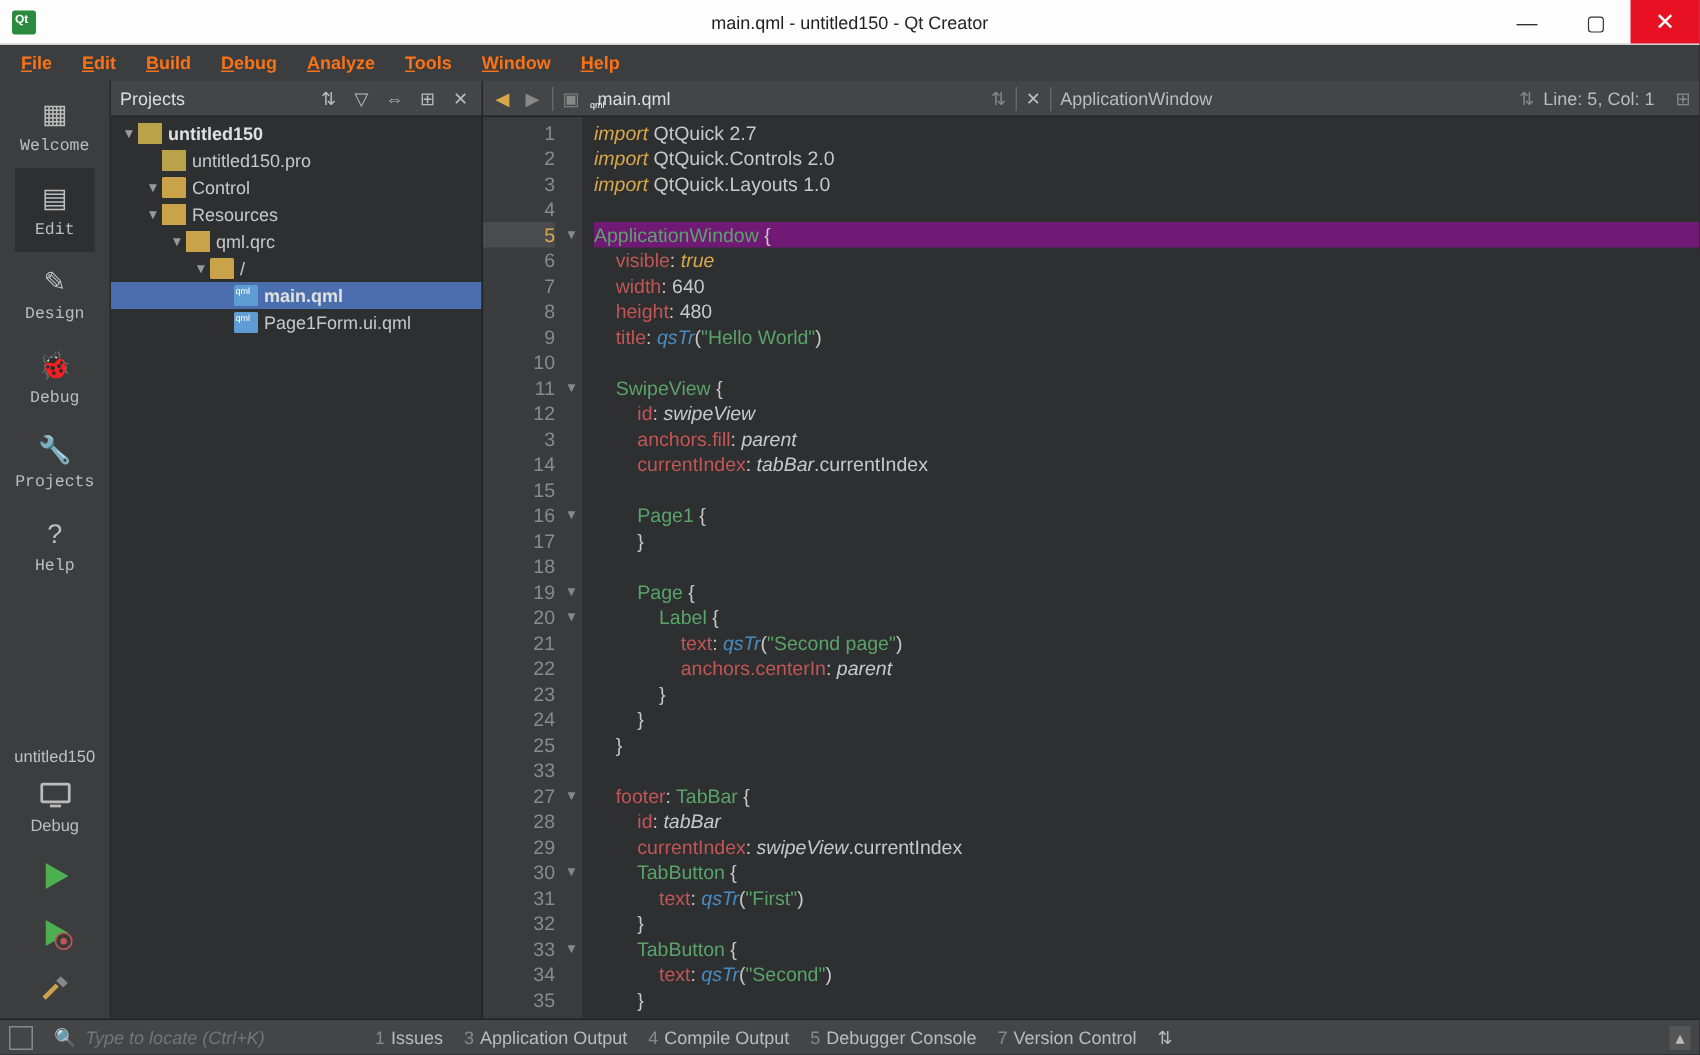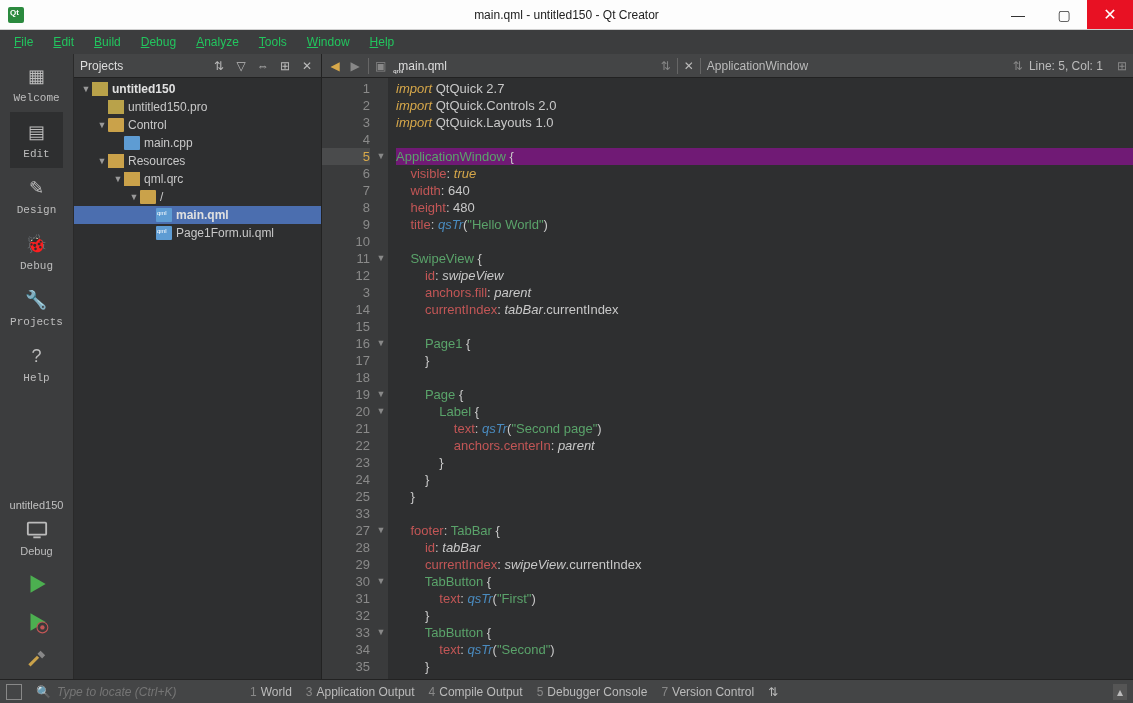--- a/index.html
+++ b/index.html
@@ -7,21 +7,21 @@
 
 .titlebar{height:30px;background:#fdfdfd;display:flex;align-items:center;position:relative;border-bottom:1px solid #d0d0d0;}
 .titlebar .appicon{width:16px;height:16px;margin-left:8px;background:#2b8a3e;border-radius:2px;position:relative;}
 .titlebar .appicon::after{content:"Qt";position:absolute;color:#fff;font-size:8px;font-weight:bold;left:2px;top:1px;}
 .titlebar .title{position:absolute;left:50%;transform:translateX(-50%);color:#222;font-size:12px;}
 .titlebar .winbtns{margin-left:auto;display:flex;height:100%;}
 .titlebar .winbtn{width:46px;height:100%;display:flex;align-items:center;justify-content:center;color:#333;font-size:14px;}
 .titlebar .winbtn.close{background:#e81123;color:#fff;font-size:16px;}
 
 .menubar{height:24px;background:#3c3d3e;display:flex;align-items:center;padding:0 6px;gap:4px;font-size:12px;}
-.menubar .menuitem{padding:2px 8px;color:#22c55e;}
+.menubar .menuitem{padding:2px 8px;color:#f97316;font-weight:bold;}
 .menubar .menuitem .ul{text-decoration:underline;}
 
 .mainrow{flex:1;display:flex;min-height:0;}
 
 .modebar{width:74px;background:#3c3d3e;display:flex;flex-direction:column;align-items:center;padding-top:2px;border-right:1px solid #2a2a2a;}
 .modebtn{width:100%;display:flex;flex-direction:column;align-items:center;padding:8px 0;color:#bdbdbd;gap:4px;}
 .modebtn.active{background:#2e2f30;}
 .modebtn .micon{width:24px;height:24px;display:flex;align-items:center;justify-content:center;font-size:18px;}
 .modebtn .mlabel{font-size:11px;font-family:Liberation Mono, monospace;}
 .modebar .spacer{flex:1;}
@@ -173,25 +173,20 @@
         </div>
         <div class="treerow" style="padding-left: 22px;">
           <span class="arrow"></span>
           <span class="ticon pro"></span>
           <span class="tlabel">untitled150.pro</span>
         </div>
         <div class="treerow" style="padding-left: 22px;">
           <span class="arrow">▼</span>
           <span class="ticon folder"></span>
           <span class="tlabel">Control</span>
-        </div>
-        <div class="treerow" style="padding-left: 38px;">
-          <span class="arrow"></span>
-          <span class="ticon cpp"></span>
-          <span class="tlabel">main.cpp</span>
         </div>
         <div class="treerow" style="padding-left: 22px;">
           <span class="arrow">▼</span>
           <span class="ticon res"></span>
           <span class="tlabel">Resources</span>
         </div>
         <div class="treerow" style="padding-left: 38px;">
           <span class="arrow">▼</span>
           <span class="ticon res"></span>
           <span class="tlabel">qml.qrc</span>
@@ -314,21 +309,21 @@
 
 <div class="bottombar">
   <span class="sqicon"></span>
   <div class="locator">
     <span class="magicon">🔍</span>
     <input placeholder="Type to locate (Ctrl+K)" style="">
   </div>
   <div id="panels" style="display:flex;gap:14px;">
       <div class="sitem">
         <span style="color:#888">1</span> 
-        <span>World</span>
+        <span>Issues</span>
       </div>
       <div class="sitem">
         <span style="color:#888">3</span> 
         <span>Application Output</span>
       </div>
       <div class="sitem">
         <span style="color:#888">4</span> 
         <span>Compile Output</span>
       </div>
       <div class="sitem">

